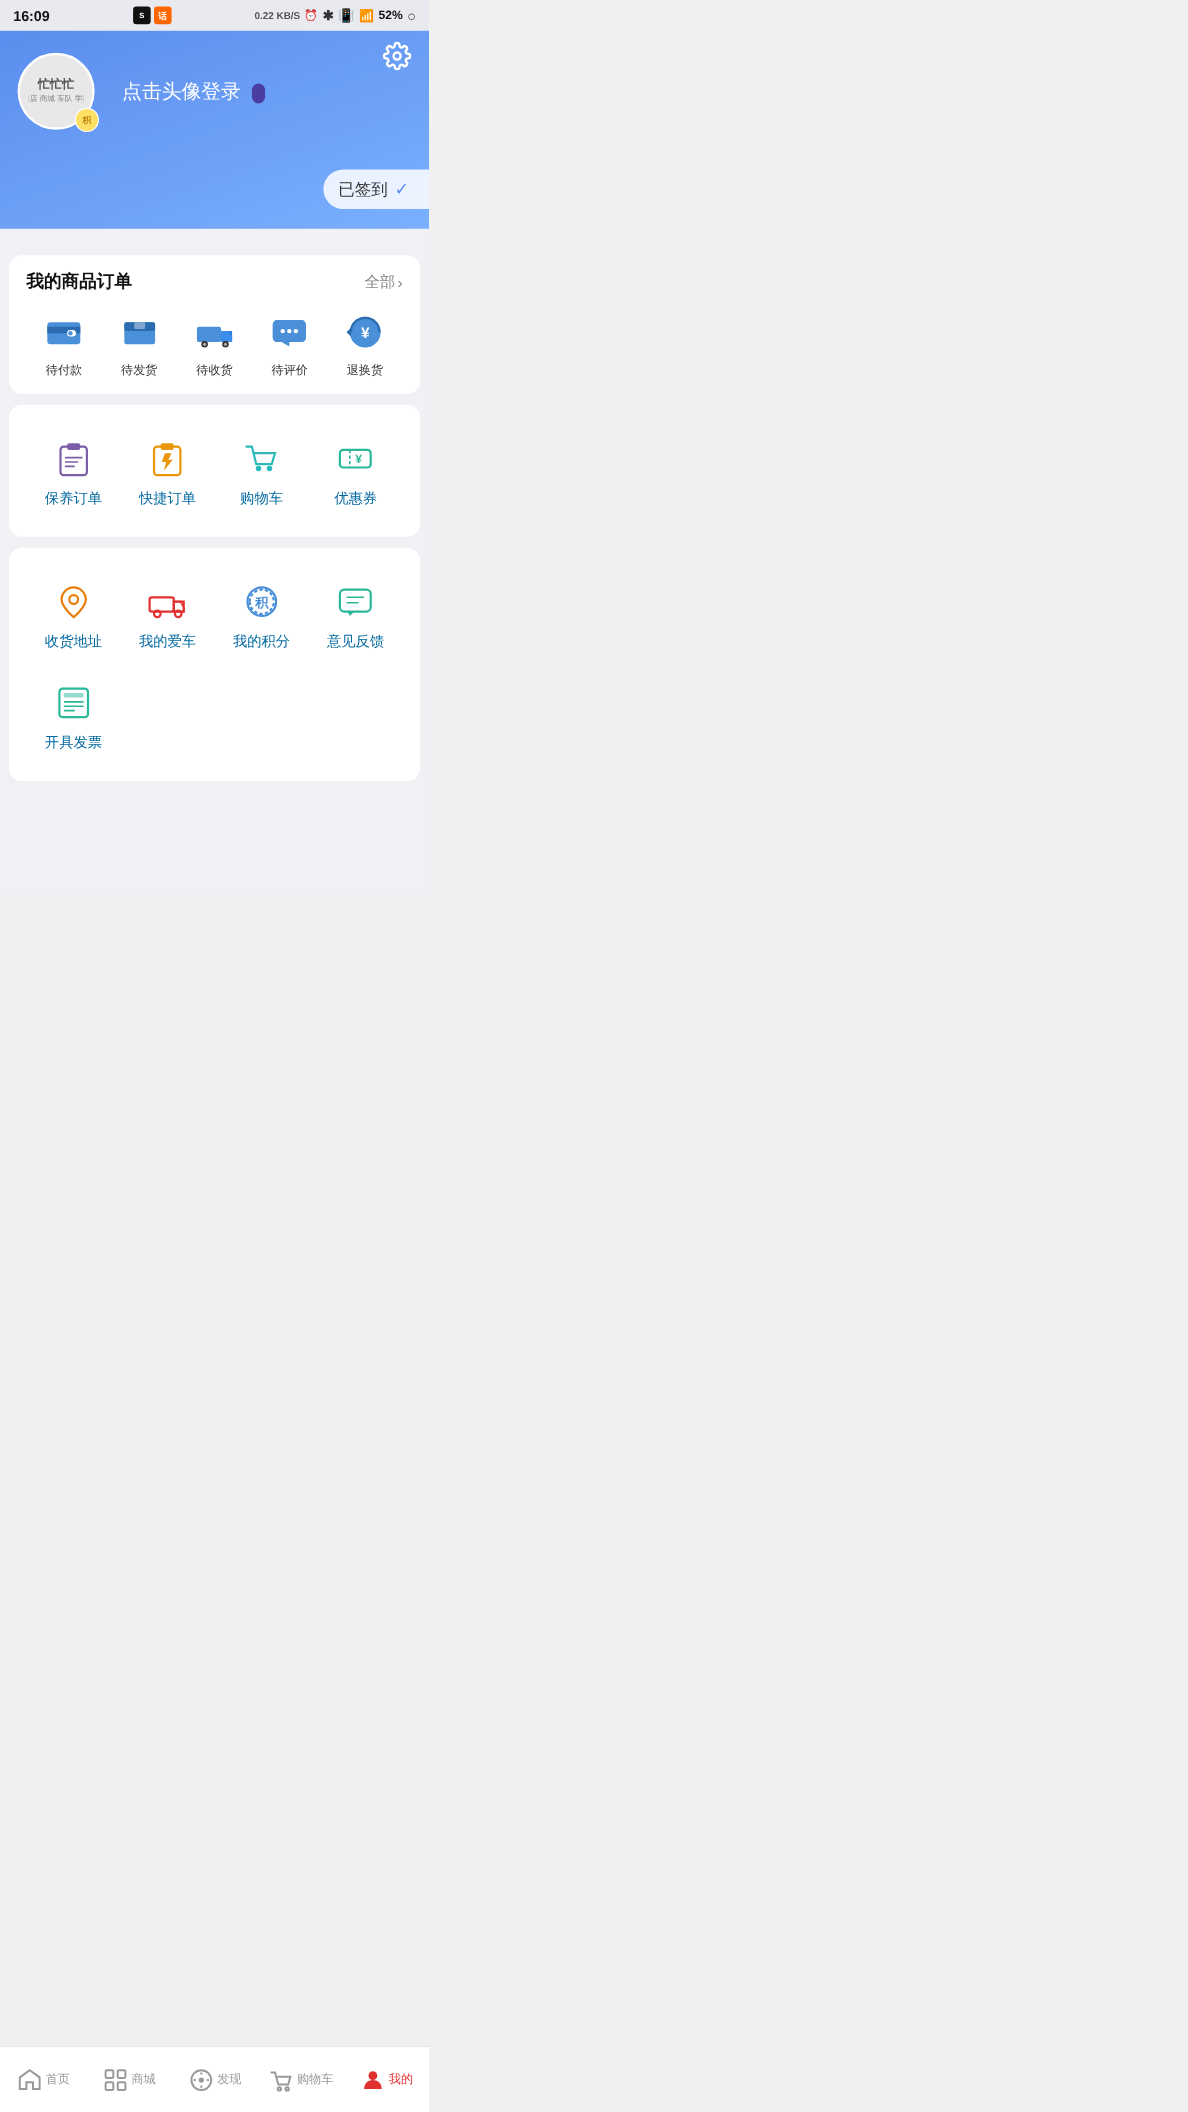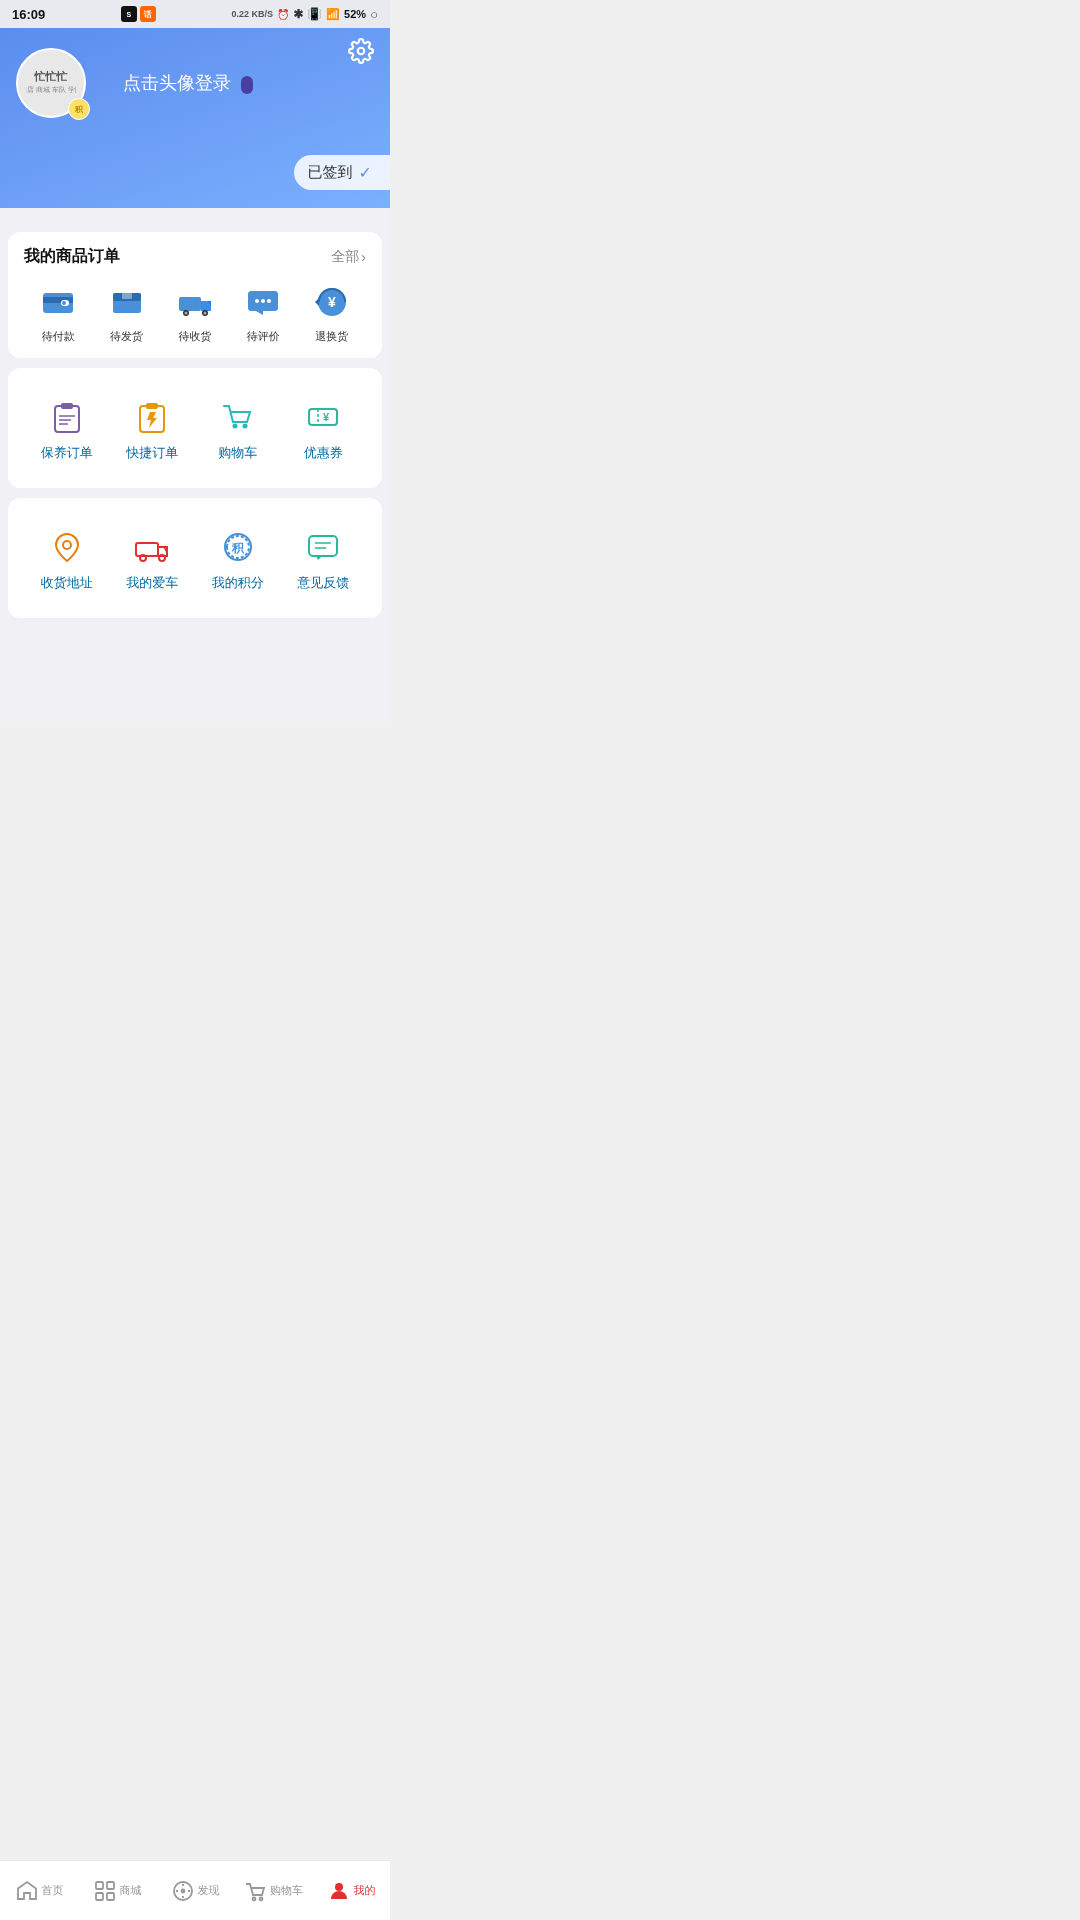--- a/index.html
+++ b/index.html
@@ -43,21 +43,21 @@
       background: linear-gradient(160deg, #5b8dee 0%, #6b9ef5 50%, #7ab0ff 100%);
       padding: 12px 16px 50px;
       position: relative;
       min-height: 180px;
     }
     .gear-icon-wrap {
       position: absolute; top: 10px; right: 16px;
       color: white; font-size: 22px; cursor: pointer;
     }
     .profile-row {
-      display: flex; align-items: center; gap: 16px; margin-top: 8px;
+      display: flex; align-items: center; gap: 4px; margin-top: 8px;
     }
     .avatar-wrap {
       position: relative; width: 70px; height: 70px;
     }
     .avatar-circle {
       width: 70px; height: 70px; border-radius: 50%; background: #e8e8e8;
       display: flex; align-items: center; justify-content: center; overflow: hidden;
       border: 2px solid #fff;
     }
     .avatar-logo {
@@ -333,20 +333,32 @@
         <svg width="38" height="38" viewBox="0 0 38 38">
           <rect x="5" y="8" width="28" height="20" rx="4" fill="none" stroke="#2ab89a" stroke-width="2"></rect>
           <line x1="11" y1="15" x2="27" y2="15" stroke="#2ab89a" stroke-width="1.5"></line>
           <line x1="11" y1="20" x2="22" y2="20" stroke="#2ab89a" stroke-width="1.5"></line>
           <path d="M12 28 L14 32 L18 28 Z" fill="#2ab89a"></path>
         </svg>
         <span class="service-label">意见反馈</span>
       </div>
     </div>
 
+    <div class="service-grid" style="grid-template-columns: repeat(4, 1fr);">
+      <div class="service-item">
+        <svg width="38" height="38" viewBox="0 0 38 38">
+          <rect x="6" y="6" width="26" height="26" rx="3" fill="none" stroke="#2ab89a" stroke-width="2"></rect>
+          <rect x="10" y="10" width="18" height="4" rx="1" fill="#2ab89a" opacity="0.5"></rect>
+          <line x1="10" y1="18" x2="28" y2="18" stroke="#2ab89a" stroke-width="1.5"></line>
+          <line x1="10" y1="22" x2="28" y2="22" stroke="#2ab89a" stroke-width="1.5"></line>
+          <line x1="10" y1="26" x2="20" y2="26" stroke="#2ab89a" stroke-width="1.5"></line>
+        </svg>
+        <span class="service-label">开具发票</span>
+      </div>
+    </div>
   </div>
 
   <div class="bottom-spacer"></div>
 </div>
 
 <div class="bottom-nav">
 
   <div class="nav-item">
     <svg width="24" height="24" viewBox="0 0 24 24" fill="none" stroke="#999" stroke-width="1.8">
       <path d="M3 9.5 L12 3 L21 9.5 V20 H15 V14 H9 V20 H3 Z"></path>

